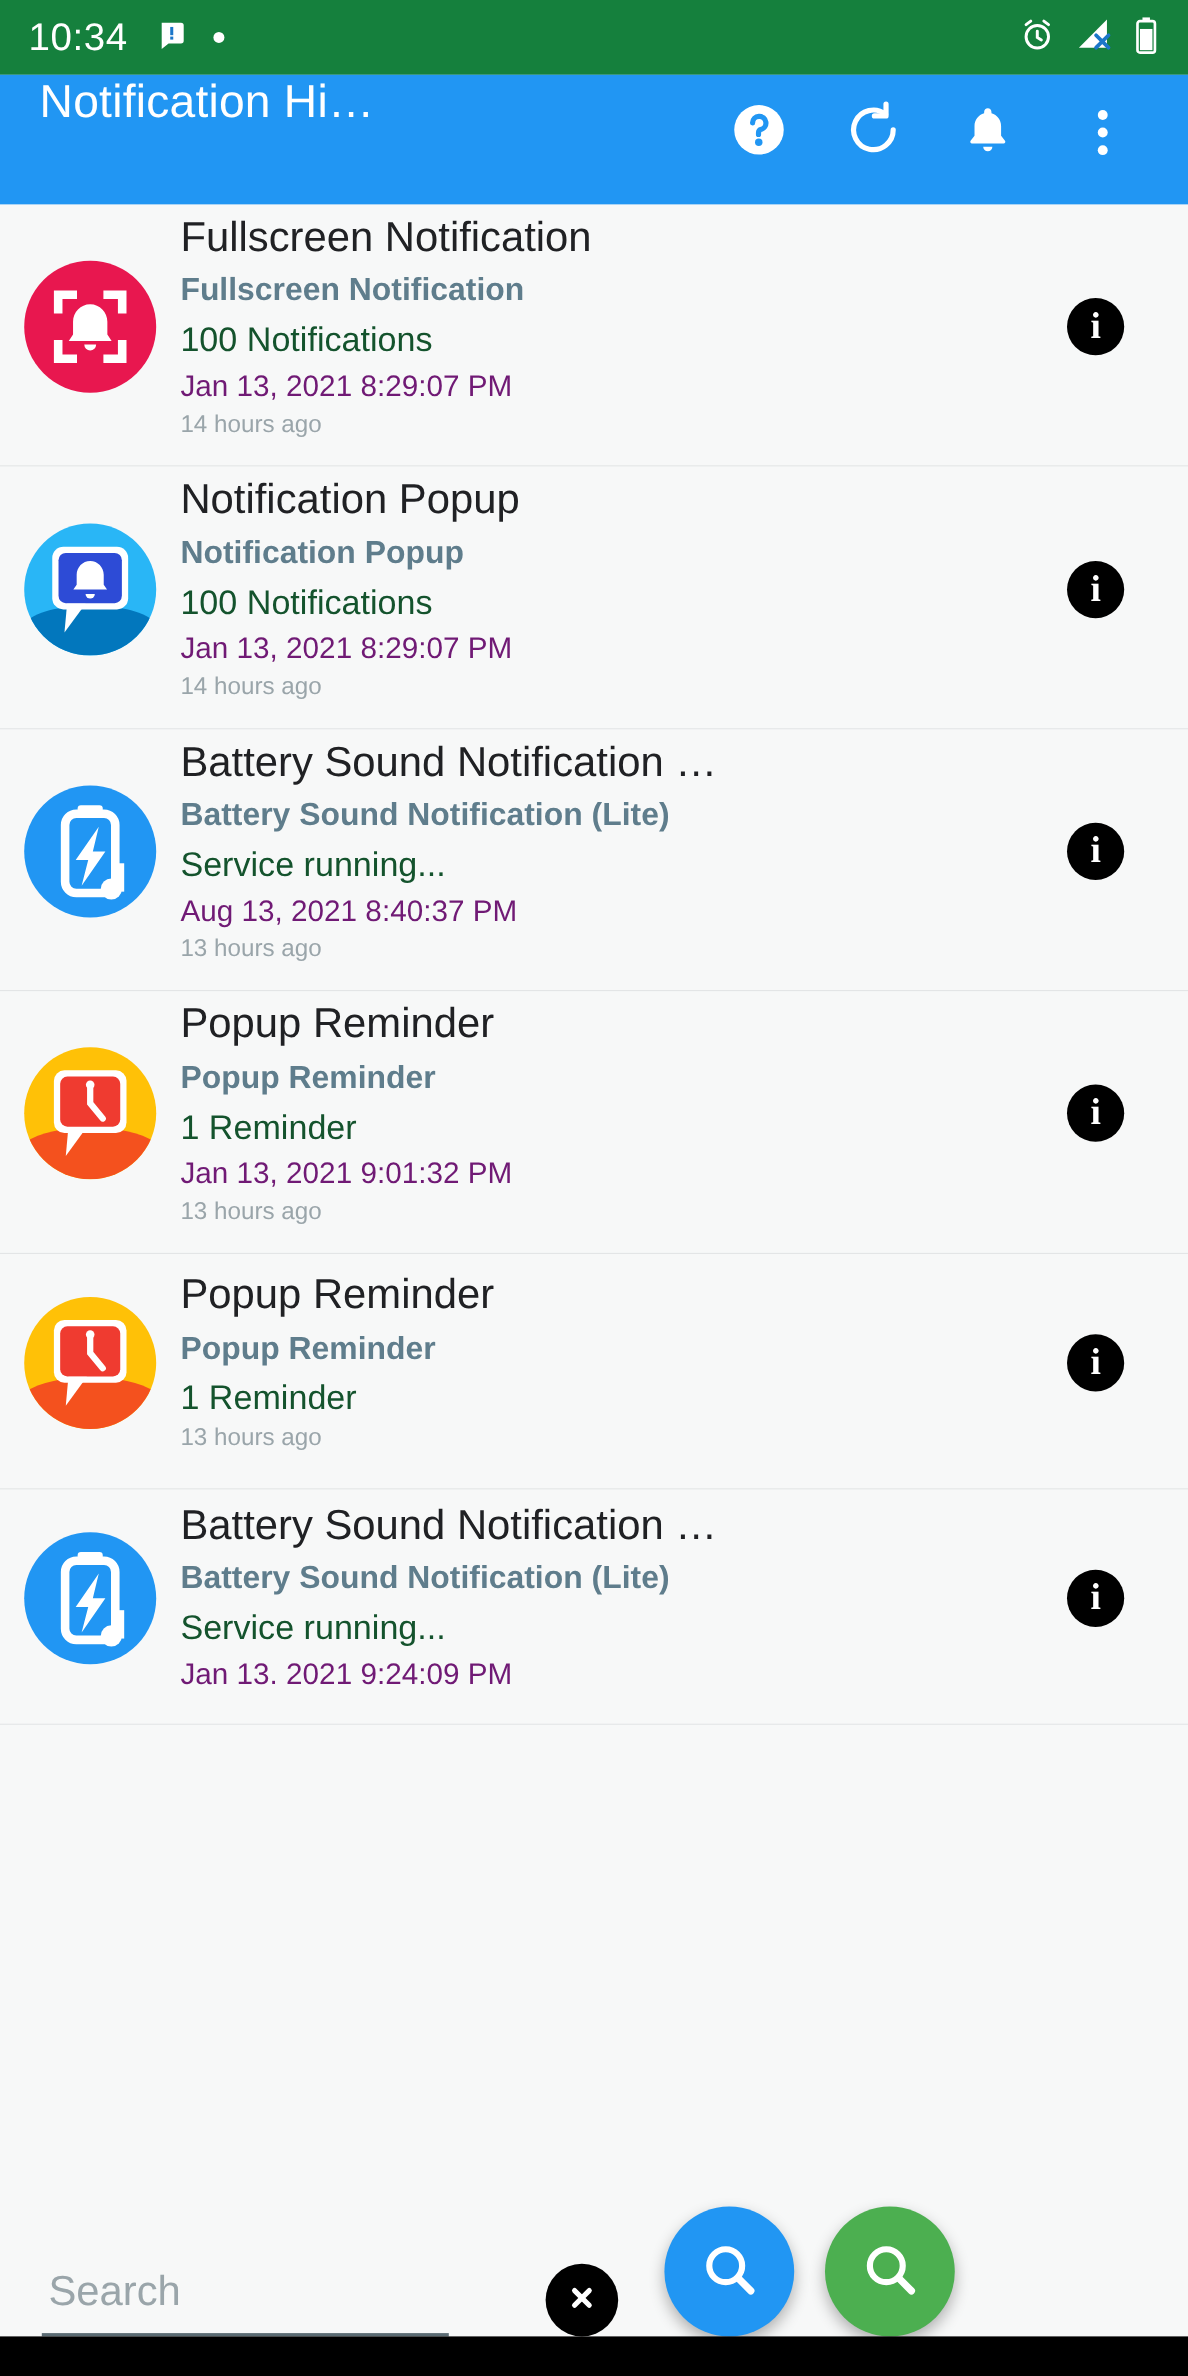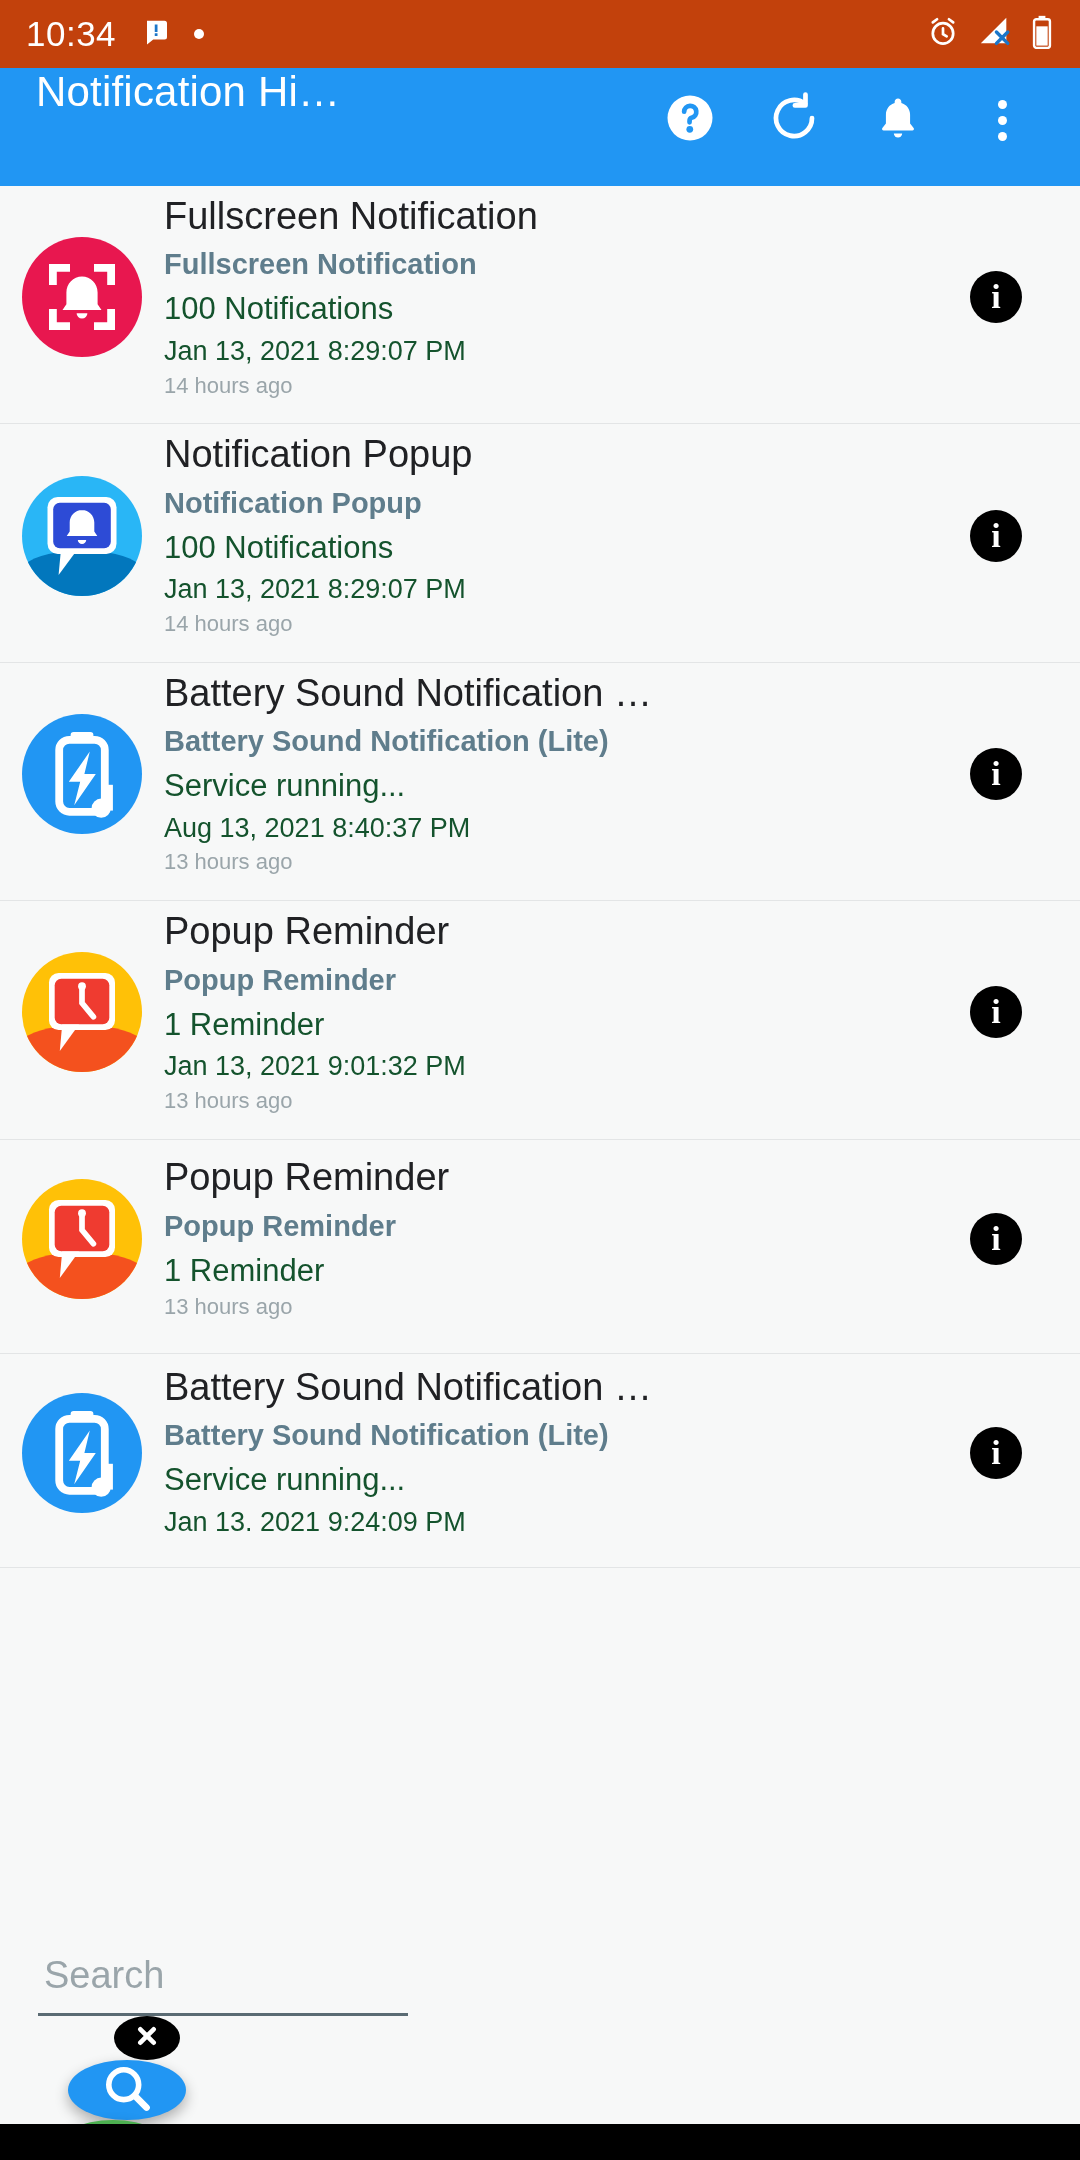--- a/index.html
+++ b/index.html
@@ -6,21 +6,21 @@
   html,body { width:1080px; height:2160px; }
   body {
     font-family:"Liberation Sans", sans-serif;
     background:#000;
     overflow:hidden;
   }
   .phone { position:relative; width:1080px; height:2160px; background:#f7f8f8; overflow:hidden; }
 
   
   .statusbar {
-    height:68px; background:#c2410c; display:flex; align-items:center;
+    height:68px; background:#15803d; display:flex; align-items:center;
     padding:0 26px; color:#fff;
   }
   .sb-time { font-size:35px; font-weight:400; letter-spacing:0.5px; }
   .sb-left-icons { display:flex; align-items:center; gap:22px; margin-left:26px; }
   .sb-spacer { flex:1; }
   .sb-right-icons { display:flex; align-items:center; gap:18px; }
   .sb-dot { width:10px; height:10px; border-radius:50%; background:#fff; display:inline-block; }
 
   
   .appbar {
@@ -52,33 +52,33 @@
   .row-text { flex:1; min-width:0; padding-right:20px; }
   .r-title {
     font-size:38px; color:#202124; line-height:1.22; font-weight:400;
     white-space:nowrap; overflow:hidden; text-overflow:ellipsis; max-width:500px;
   }
   .r-app {
     font-size:29px; color:#5f7d8c; font-weight:bold; line-height:1.45; margin-top:4px;
     white-space:nowrap; overflow:hidden; text-overflow:ellipsis;
   }
   .r-count { font-size:31px; color:#14532d; line-height:1.4; margin-top:2px; }
-  .r-date  { font-size:27px; color:#14532d; line-height:1.4; margin-top:2px; }
+  .r-date  { font-size:27px; color:#701a75; line-height:1.4; margin-top:2px; }
   .r-ago   { font-size:22px; color:#9aa5aa; line-height:1.4; }
   .info-btn {
     width:52px; height:52px; border-radius:50%; background:#000; color:#fff;
     display:flex; align-items:center; justify-content:center;
     font-size:34px; font-weight:bold; font-family:"Liberation Serif", serif;
     margin-right:58px; flex:0 0 52px;
   }
 
   
   .bottombar {
     position:absolute; left:0; right:0; bottom:36px; height:170px;
-    display:flex; align-items:flex-start; padding:0 26px;flex-direction:column;
+    display:flex; align-items:flex-end; padding:0 26px;
   }
   .searchwrap { width:370px; margin-left:12px; }
   .searchinput {
     width:100%; border:none; border-bottom:3px solid #5a6b73; background:transparent;
     font-size:38px; color:#9aa5aa; padding:0 0 16px 6px; outline:none;
     font-family:"Liberation Sans", sans-serif;
   }
   .searchinput::placeholder { color:#9aa5aa; }
   .clear-btn {
     width:66px; height:66px; border-radius:50%; background:#000;

